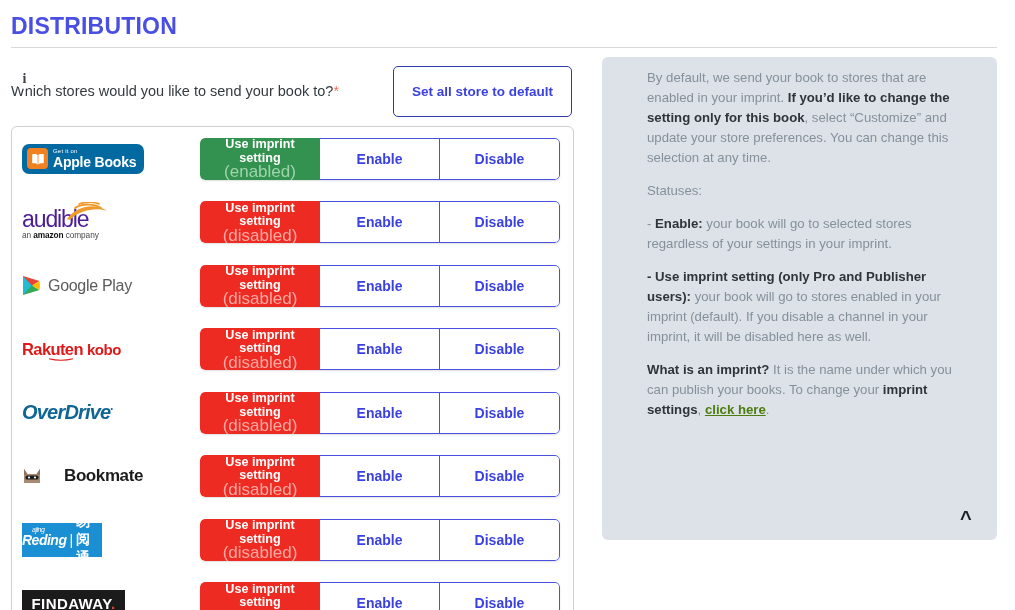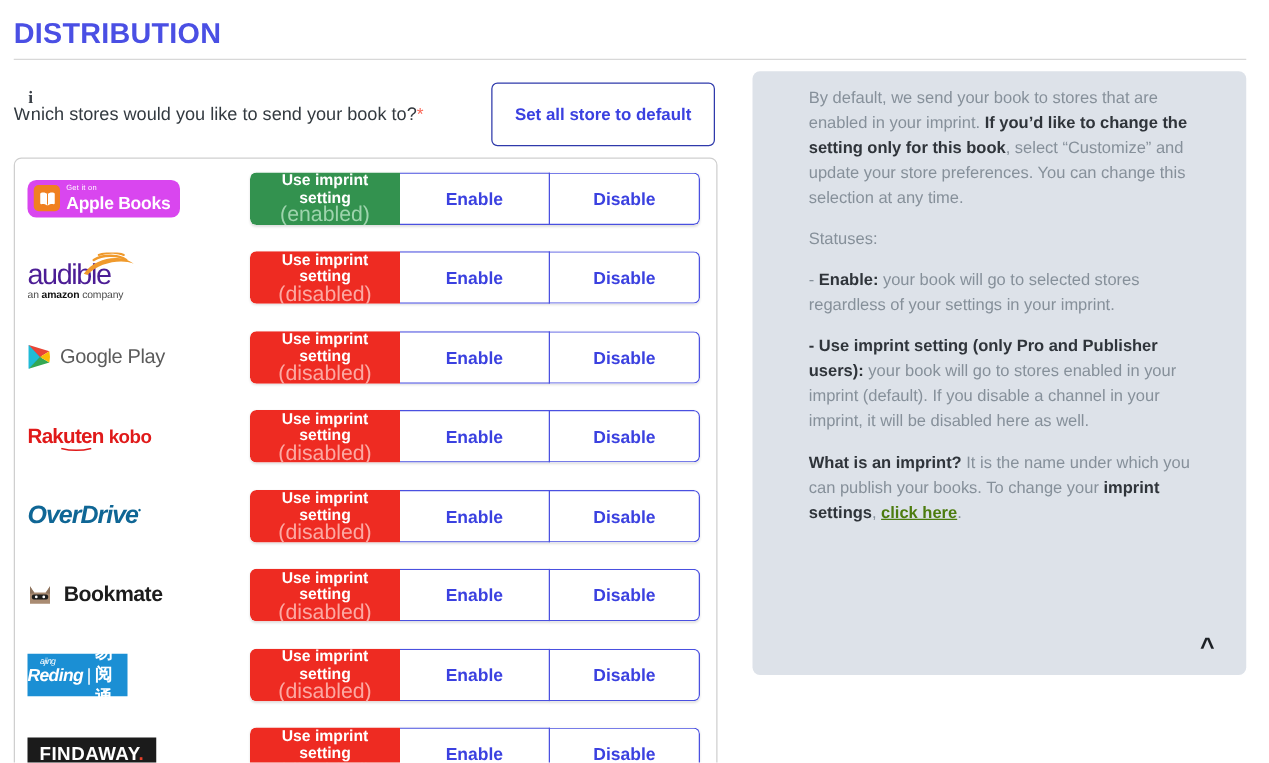--- a/index.html
+++ b/index.html
@@ -130,21 +130,21 @@
     border-top: 1.4px solid #4a50e0;
     border-bottom: 1.4px solid #4a50e0;
     border-right: 1.4px solid #4a50e0;
     cursor: pointer;
   }
   .seg-btn.last { border-radius: 0 5px 5px 0; }
   .seg-btn.mid { border-right: 1.4px solid #4a50e0; }
 
   
   .logo-apple {
-    background: #d946ef;
+    background: #0369a1;
     border-radius: 7px;
     height: 30px;
     display: flex;
     align-items: center;
     padding: 0 8px 0 5px;
     gap: 5px;
   }
   .apple-book-icon {
     width: 21px; height: 21px;
     background: #f08020;
@@ -171,21 +171,21 @@
   .kobo-underline { position: absolute; left: 23px; bottom: -2px; width: 32px; height: 3px; }
 
   .logo-overdrive {
     font-family: "Liberation Sans", sans-serif;
     font-size: 20px; font-weight: bold; font-style: italic;
     color: #0f6695; letter-spacing: -0.8px;
     position: relative;
   }
   .od-tm { font-size: 7px; vertical-align: super; font-style: normal; }
 
-  .logo-bookmate { display: flex; align-items: center; gap: 9px; }
+  .logo-bookmate { display: flex; align-items: center; gap: 22px; }
   .bm-word { font-size: 17px; font-weight: bold; color: #1c1c1c; letter-spacing: -0.4px; }
 
   .logo-reading {
     background: #1b8fd4;
     width: 80px; height: 34px;
     display: flex; align-items: center; justify-content: center;
     gap: 2px;
   }
   .rd-left { position: relative; color: #fff; font-size: 14px; font-weight: bold; font-style: italic; letter-spacing: -0.5px; }
   .rd-sup { position: absolute; top: -6px; left: 10px; font-size: 7px; font-style: italic; font-weight: normal; }

